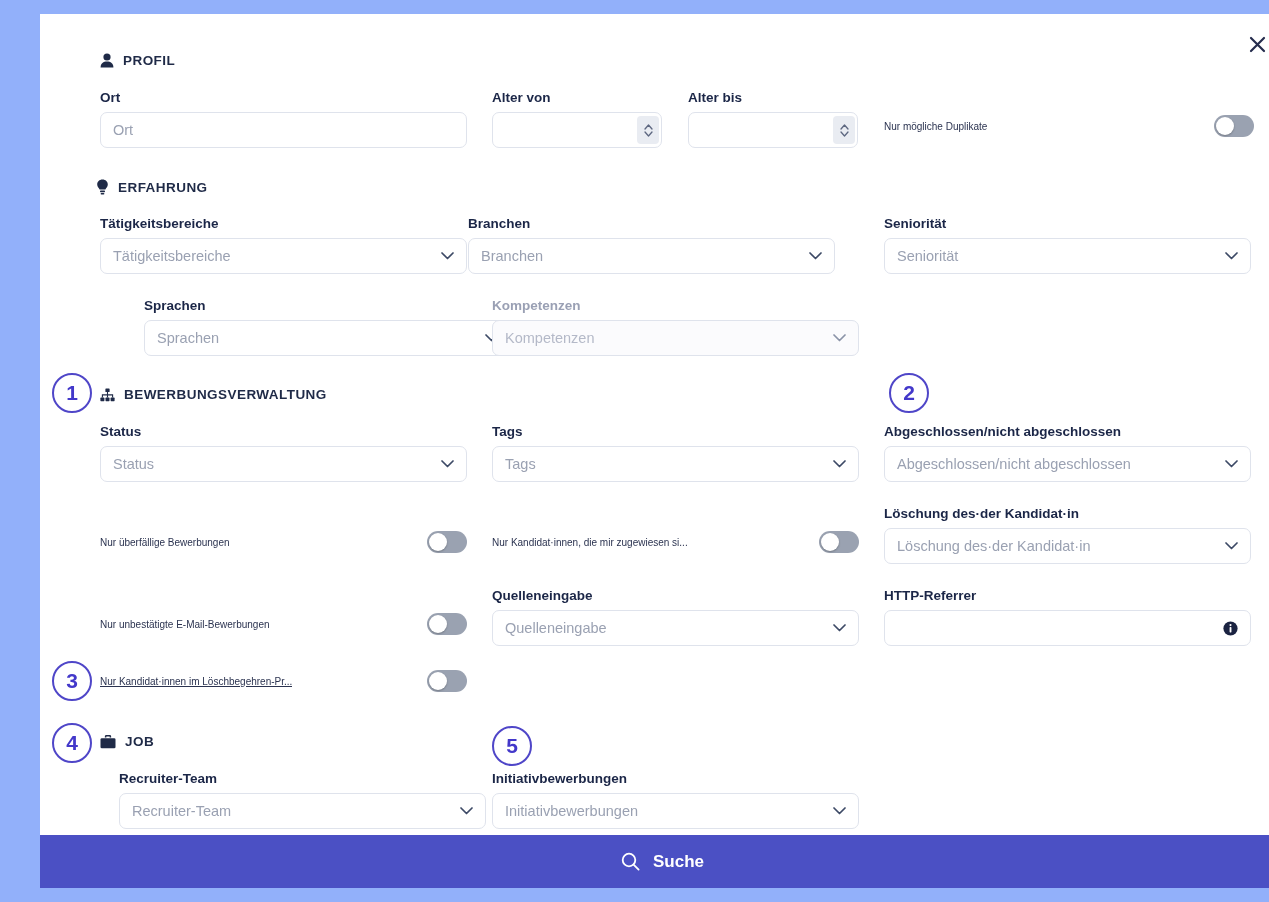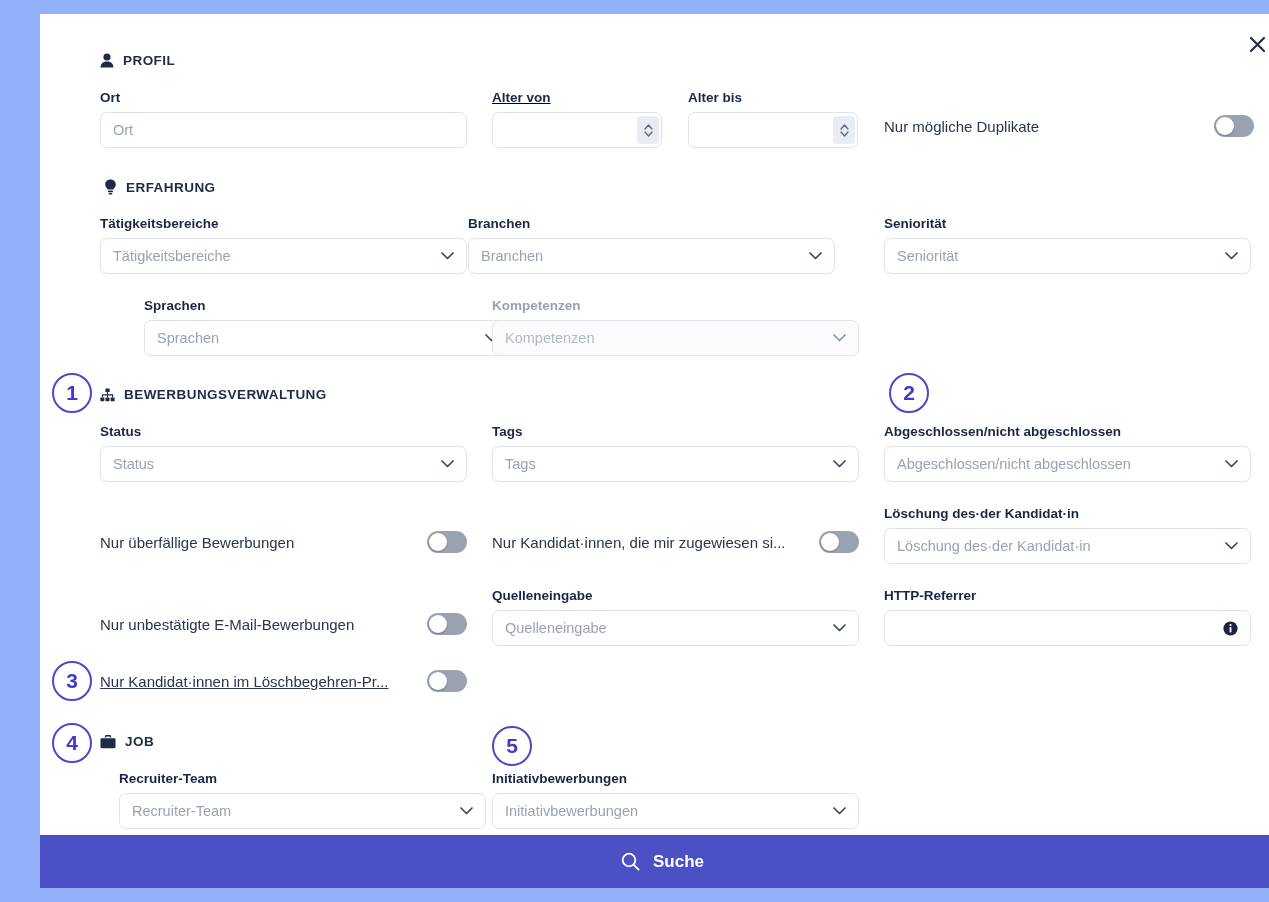--- a/index.html
+++ b/index.html
@@ -68,21 +68,21 @@
     flex: 0 0 auto; width: 22px; height: 28px; margin-right: -4px;
     background: #e9ecf2; border-radius: 4px;
     display: flex; flex-direction: column; align-items: center; justify-content: center;
     gap: 1px; color: #5d6780; cursor: pointer;
   }
   .spin svg { display: block; }
 
   
   .toggle-row { position: absolute; display: flex; align-items: center; }
   .toggle-label {
-    font-size: 15px; color: #2b3350;
+    font-size: 10px; color: #2b3350;
     white-space: nowrap; overflow: hidden; text-overflow: ellipsis;
   }
   .switch {
     flex: 0 0 auto; width: 40px; height: 22px; border-radius: 11px;
     background: #9aa2b1; position: relative; cursor: pointer;
   }
   .switch .knob {
     position: absolute; top: 2px; left: 2px;
     width: 18px; height: 18px; border-radius: 50%;
     background: #fff; box-shadow: 0 1px 2px rgba(0,0,0,.25);
@@ -133,21 +133,21 @@
         <span>PROFIL</span>
       </div>
 
       <div class="field" style="left:60px; top:76px; width:367px;">
         <span class="flabel">Ort</span>
         <div class="control text-input">
           <span class="ph">Ort</span>
         </div>
       </div>
 
-      <div class="field" style="left:452px; top:76px; width:170px;text-decoration:underline;">
+      <div class="field" style="left:452px; top:76px; width:170px;">
         <span class="flabel">Alter von</span>
         <div class="control text-input" style="padding-right:6px;">
           <span class="ph"></span>
           <span class="spin">
             <svg width="9" height="6" viewBox="0 0 9 6" aria-hidden="true">
                 <path d="M1 5 L4.5 1 L8 5" fill="none" stroke="#5d6780" stroke-width="1.3" stroke-linecap="round" stroke-linejoin="round"></path>
               </svg>
             <svg width="9" height="6" viewBox="0 0 9 6" aria-hidden="true">
                 <path d="M1 1 L4.5 5 L8 1" fill="none" stroke="#5d6780" stroke-width="1.3" stroke-linecap="round" stroke-linejoin="round"></path>
               </svg>
@@ -170,21 +170,21 @@
         </div>
       </div>
 
       <div class="toggle-row" style="left:844px; top:101px; width:370px; justify-content:space-between;">
         <span class="toggle-label">Nur mögliche Duplikate</span>
         <span class="switch">
             <span class="knob"></span>
           </span>
       </div>
 
-      <div class="section-head" style="left:64px; top:165px;">
+      <div class="section-head" style="left:56px; top:165px;">
         <span class="sec-icon">
           <svg width="13" height="16" viewBox="0 0 13 16" aria-hidden="true">
             <path d="M6.5 0.6 C3.3 0.6 1.2 2.8 1.2 5.5 C1.2 7.6 2.8 8.9 3.6 10.5 L9.4 10.5 C10.2 8.9 11.8 7.6 11.8 5.5 C11.8 2.8 9.7 0.6 6.5 0.6 Z" fill="#1f2a47"></path>
             <rect x="4" y="11.6" width="5" height="1.6" rx=".7" fill="#1f2a47"></rect>
             <rect x="4.6" y="13.9" width="3.8" height="1.6" rx=".8" fill="#1f2a47"></rect>
           </svg>
         </span>
         <span>ERFAHRUNG</span>
       </div>
 

